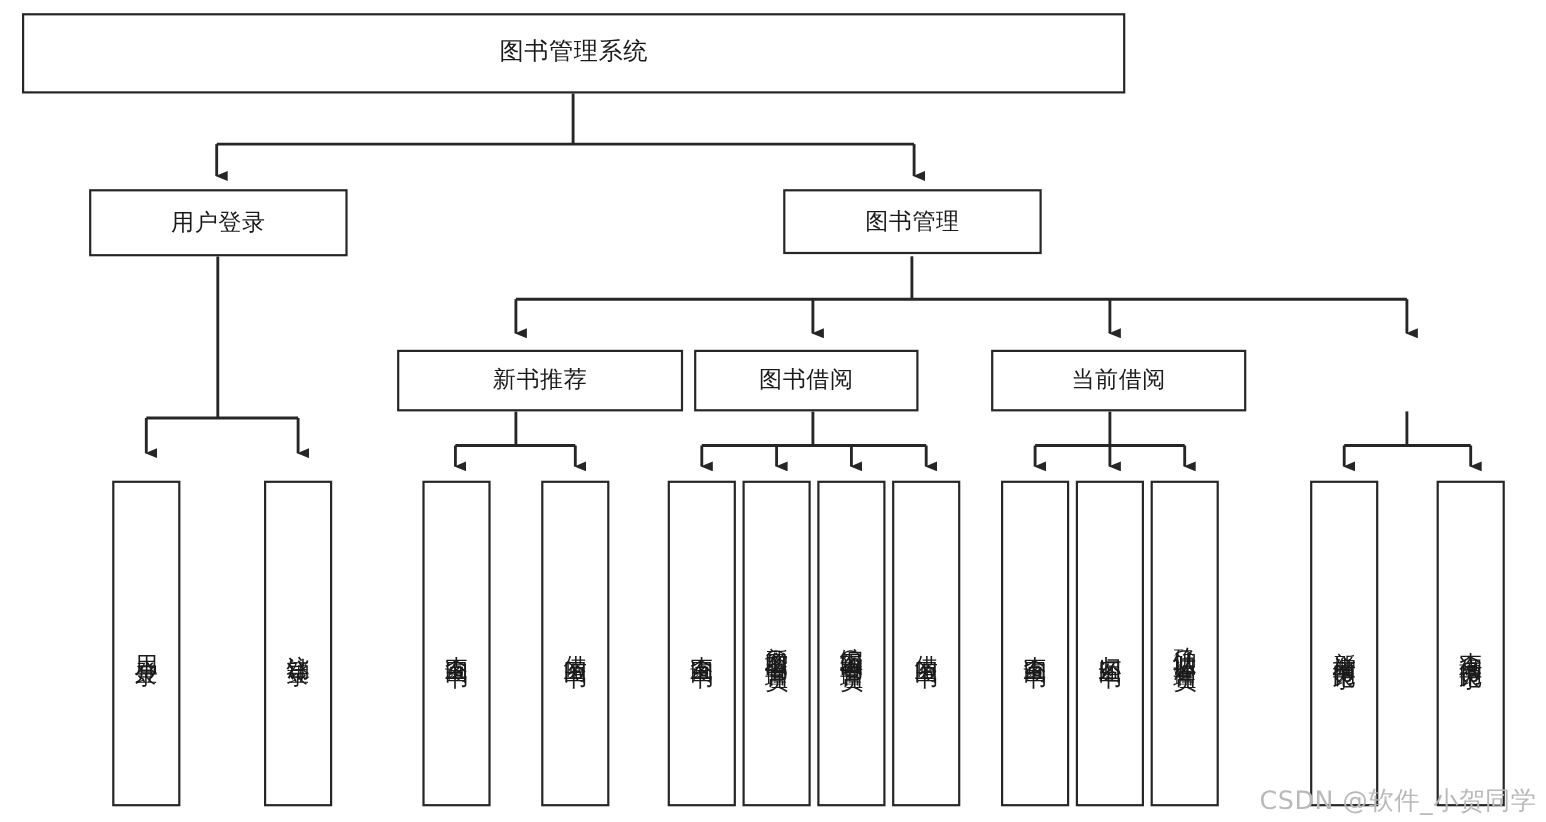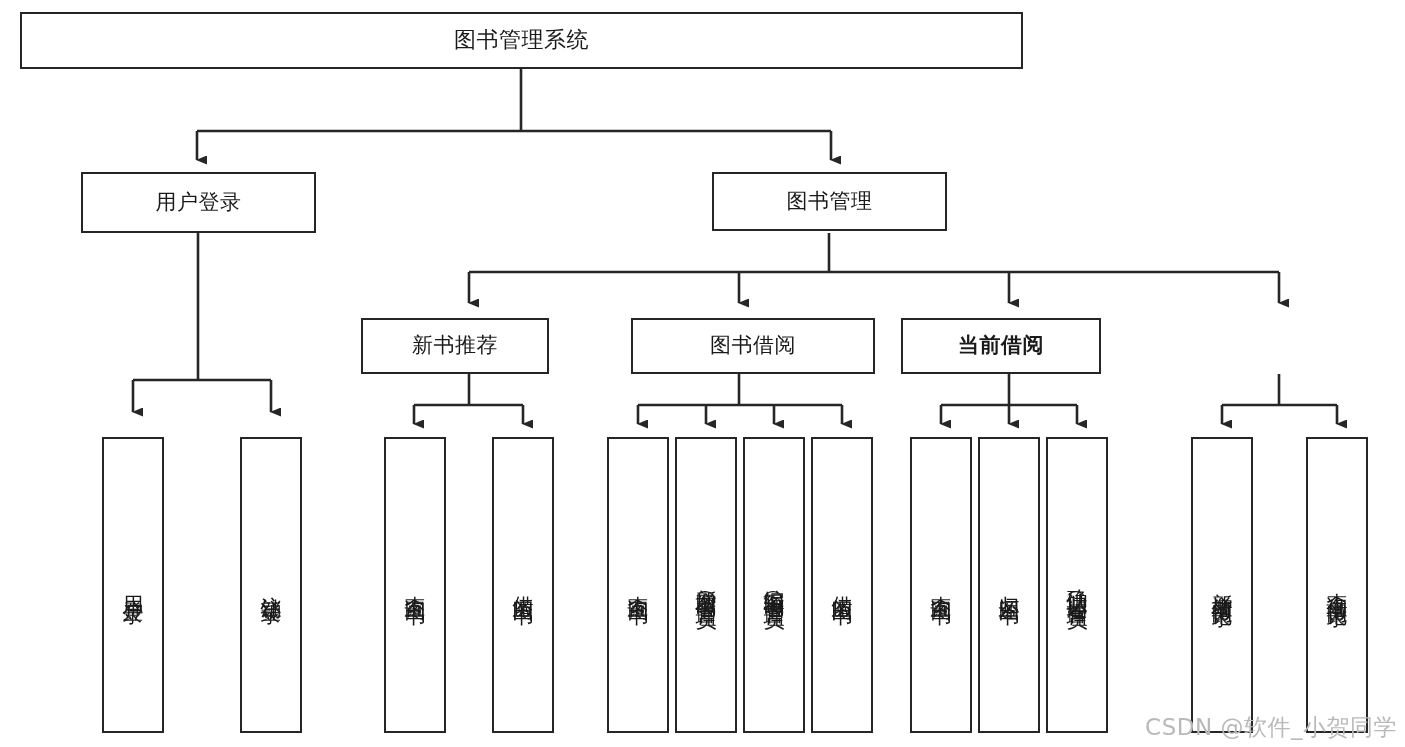--- a/index.html
+++ b/index.html
@@ -121,38 +121,38 @@
       <path d="M 1009,405 L 1009,424" marker-end="url(#arrowhead)"></path>
       <path d="M 1077,405 L 1077,424" marker-end="url(#arrowhead)"></path>
 
       <path d="M 1279,374 L 1279,405"></path>
       <path d="M 1222,405 L 1337,405"></path>
       <path d="M 1222,405 L 1222,424" marker-end="url(#arrowhead)"></path>
       <path d="M 1337,405 L 1337,424" marker-end="url(#arrowhead)"></path>
     </g>
   </svg>
 
-  <div class="node node-h node-root" style="left:20px; top:12px; width:1003px; height:57px;">
+  <div class="node node-h node-root" style="left:20px; top:12px; width:1003px; height:73px;">
     <span>图书管理系统</span>
   </div>
 
   <div class="node node-h" style="left:81px; top:172px; width:235px; height:61px;">
     <span>用户登录</span>
   </div>
   <div class="node node-h" style="left:712px; top:172px; width:235px; height:59px;">
     <span>图书管理</span>
   </div>
 
-  <div class="node node-h" style="left:361px; top:318px; width:188px; height:56px;">
+  <div class="node node-h" style="left:361px; top:318px; width:260px; height:56px;">
     <span>新书推荐</span>
   </div>
-  <div class="node node-h" style="left:631px; top:318px; width:244px; height:56px;">
+  <div class="node node-h" style="left:631px; top:318px; width:204px; height:56px;">
     <span>图书借阅</span>
   </div>
-  <div class="node node-h" style="left:901px; top:318px; width:200px; height:56px;font-weight:bold;">
+  <div class="node node-h" style="left:901px; top:318px; width:232px; height:56px;">
     <span>当前借阅</span>
   </div>
 
   <div class="node node-v" style="left:102px; top:437px; width:62px; height:296px;">
     <span class="vlabel">用户登录</span>
   </div>
   <div class="node node-v" style="left:240px; top:437px; width:62px; height:296px;">
     <span class="vlabel">注销登录</span>
   </div>
 

